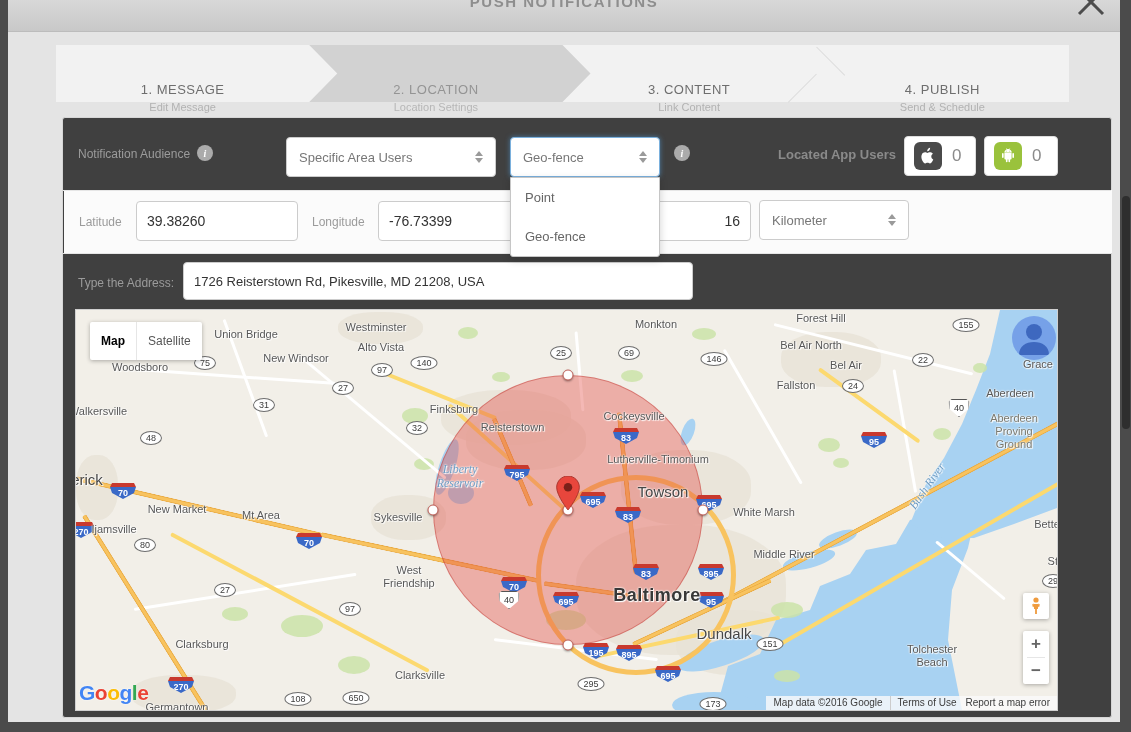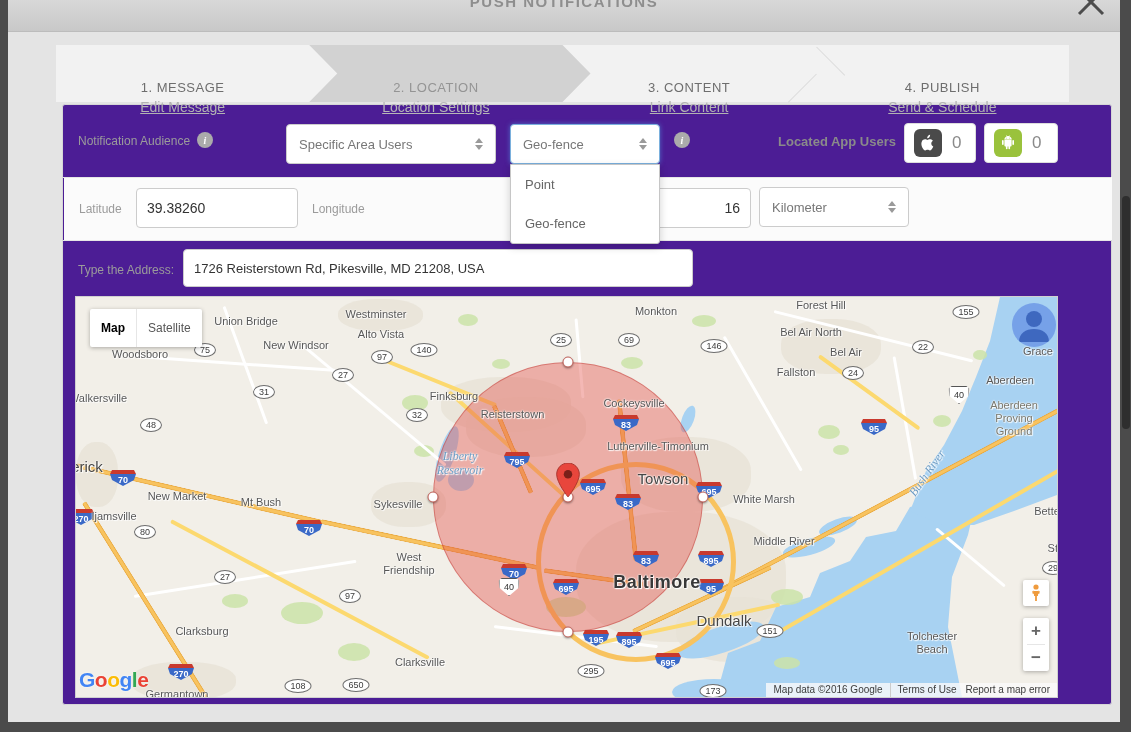--- a/index.html
+++ b/index.html
@@ -12,29 +12,29 @@
   .mhead { position:absolute; left:0; top:0; right:0; height:32px;
            background:linear-gradient(#d8d8d8,#c8c8c8); border-bottom:1px solid #bcbcbc; overflow:hidden; }
   .mtitle { text-align:center; font-size:15px; font-weight:bold; letter-spacing:1.5px; color:#8e8e8e; margin-top:-7px; }
   .close { position:absolute; left:1066px; top:-15px; width:34px; height:34px; cursor:pointer; }
 
   
   .steps { position:absolute; left:48px; top:45px; width:1013px; height:57px; background:#f2f2f2; }
   .step { position:absolute; top:0; width:25%; height:100%; display:flex; flex-direction:column;
           align-items:center; justify-content:center; z-index:2;margin-top:24px; }
   .step .t { font-size:13px; color:#6e6e6e; letter-spacing:.5px; }
-  .step .s { font-size:14px; color:#b2b2b2; margin-top:4px;text-decoration:underline; }
+  .step .s { font-size:11px; color:#b2b2b2; margin-top:4px; }
   .step.active .t { color:#949494; }
   .step.active .s { color:#b7b7b7; }
   .active-chev { position:absolute; left:25%; top:0; width:calc(25% + 28px); height:100%; background:#d2d2d2; z-index:1;
                  clip-path:polygon(0 0, calc(100% - 28px) 0, 100% 50%, calc(100% - 28px) 100%, 0 100%, 28px 50%); }
   .chev-line { position:absolute; width:1px; height:40px; background:#dcdcdc; z-index:1; }
 
   
-  .panel { position:absolute; left:54px; top:104px; width:1050px; height:601px; background:#4c1d95;
+  .panel { position:absolute; left:54px; top:117px; width:1050px; height:601px; background:#404040;
            border:1px solid #d6d6d6; border-radius:3px; }
   .row-sep { position:absolute; left:0; width:100%; height:1px; background:#e6e6e6; }
   .rowbg { position:absolute; left:1px; width:1048px; background:#fbfbfb; }
 
   .flabel { position:absolute; font-size:12px; color:#9b9b9b; }
   .blabel { position:absolute; font-size:13px; font-weight:bold; color:#8a8a8a; }
 
   .info { position:absolute; width:16px; height:16px; border-radius:50%; background:#ababab; color:#fff;
           font-size:10px; font-weight:bold; font-family:"Liberation Serif",serif; font-style:italic;
           display:flex; align-items:center; justify-content:center; }
@@ -198,20 +198,21 @@
           <path d="M5.1 8c.6 0 1.1.5 1.1 1.1v4.4c0 .6-.5 1.1-1.1 1.1S4 14.1 4 13.5V9.1C4 8.5 4.5 8 5.1 8zm13.8 0c.6 0 1.1.5 1.1 1.1v4.4c0 .6-.5 1.1-1.1 1.1s-1.1-.5-1.1-1.1V9.1c0-.6.5-1.1 1.1-1.1z"></path>
           <path d="M7.2 7.2c0-1.8 1.2-3.4 2.9-4l-.8-1.4c-.1-.1 0-.3.1-.4.1-.1.3 0 .4.1l.8 1.5c.5-.2 1-.3 1.5-.3s1 .1 1.5.3l.8-1.5c.1-.1.2-.2.4-.1.1.1.2.2.1.4l-.8 1.4c1.7.6 2.9 2.2 2.9 4H7.2zm3-1.6c0-.3-.2-.5-.5-.5s-.5.2-.5.5.2.5.5.5.5-.2.5-.5zm4.6 0c0-.3-.2-.5-.5-.5s-.5.2-.5.5.2.5.5.5.5-.2.5-.5z"></path>
         </svg>
       </span>
       <span class="ct">0</span>
     </div>
 
     <div class="flabel" style="left:16px; top:97px;">Latitude</div>
     <input class="tinput" style="left: 73px; top: 83px; width: 162px;" value="39.38260">
     <div class="flabel" style="left:249px; top:97px;">Longitude</div>
+    <input class="tinput" style="left: 315px; top: 83px; width: 162px;" value="-76.73399">
     <input class="tinput right" style="left: 526px; top: 83px; width: 162px;" value="16">
     <div class="select" style="left:696px; top:82px; width:150px;">
       <span>Kilometer</span>
       <span class="caret">
           <span class="c-up"></span>
           <span class="c-dn"></span>
         </span>
     </div>
 
     <div class="menu">
@@ -348,21 +349,21 @@
         <div class="ml area" style="left: 938px; top: 122px;">Aberdeen
 Proving
 Ground</div>
         <div class="ml" style="left: 962px; top: 48px;">De Grace</div>
         <div class="ml" style="left: 688px; top: 203px;">White Marsh</div>
         <div class="ml" style="left: 708px; top: 245px;">Middle River</div>
         <div class="ml city" style="left: 648px; top: 324px;">Dundalk</div>
         <div class="ml" style="left: 856px; top: 346px;">Tolchester
 Beach</div>
         <div class="ml" style="left: 322px; top: 208px;">Sykesville</div>
-        <div class="ml" style="left: 185px; top: 206px;">Mt Bush</div>
+        <div class="ml" style="left: 185px; top: 206px;">Mt Area</div>
         <div class="ml" style="left: 101px; top: 200px;">New Market</div>
         <div class="ml" style="left: 38px; top: 220px;">Ijamsville</div>
         <div class="ml" style="left: 333px; top: 267px;">West
 Friendship</div>
         <div class="ml" style="left: 126px; top: 335px;">Clarksburg</div>
         <div class="ml" style="left: 344px; top: 366px;">Clarksville</div>
         <div class="ml" style="left: 101px; top: 398px;">Germantown</div>
         <div class="ml city" style="left: 11px; top: 170px;">erick</div>
         <div class="ml" style="left: 971px; top: 215px;">Bette</div>
         <div class="ml" style="left: 978px; top: 252px;">Sti</div>

